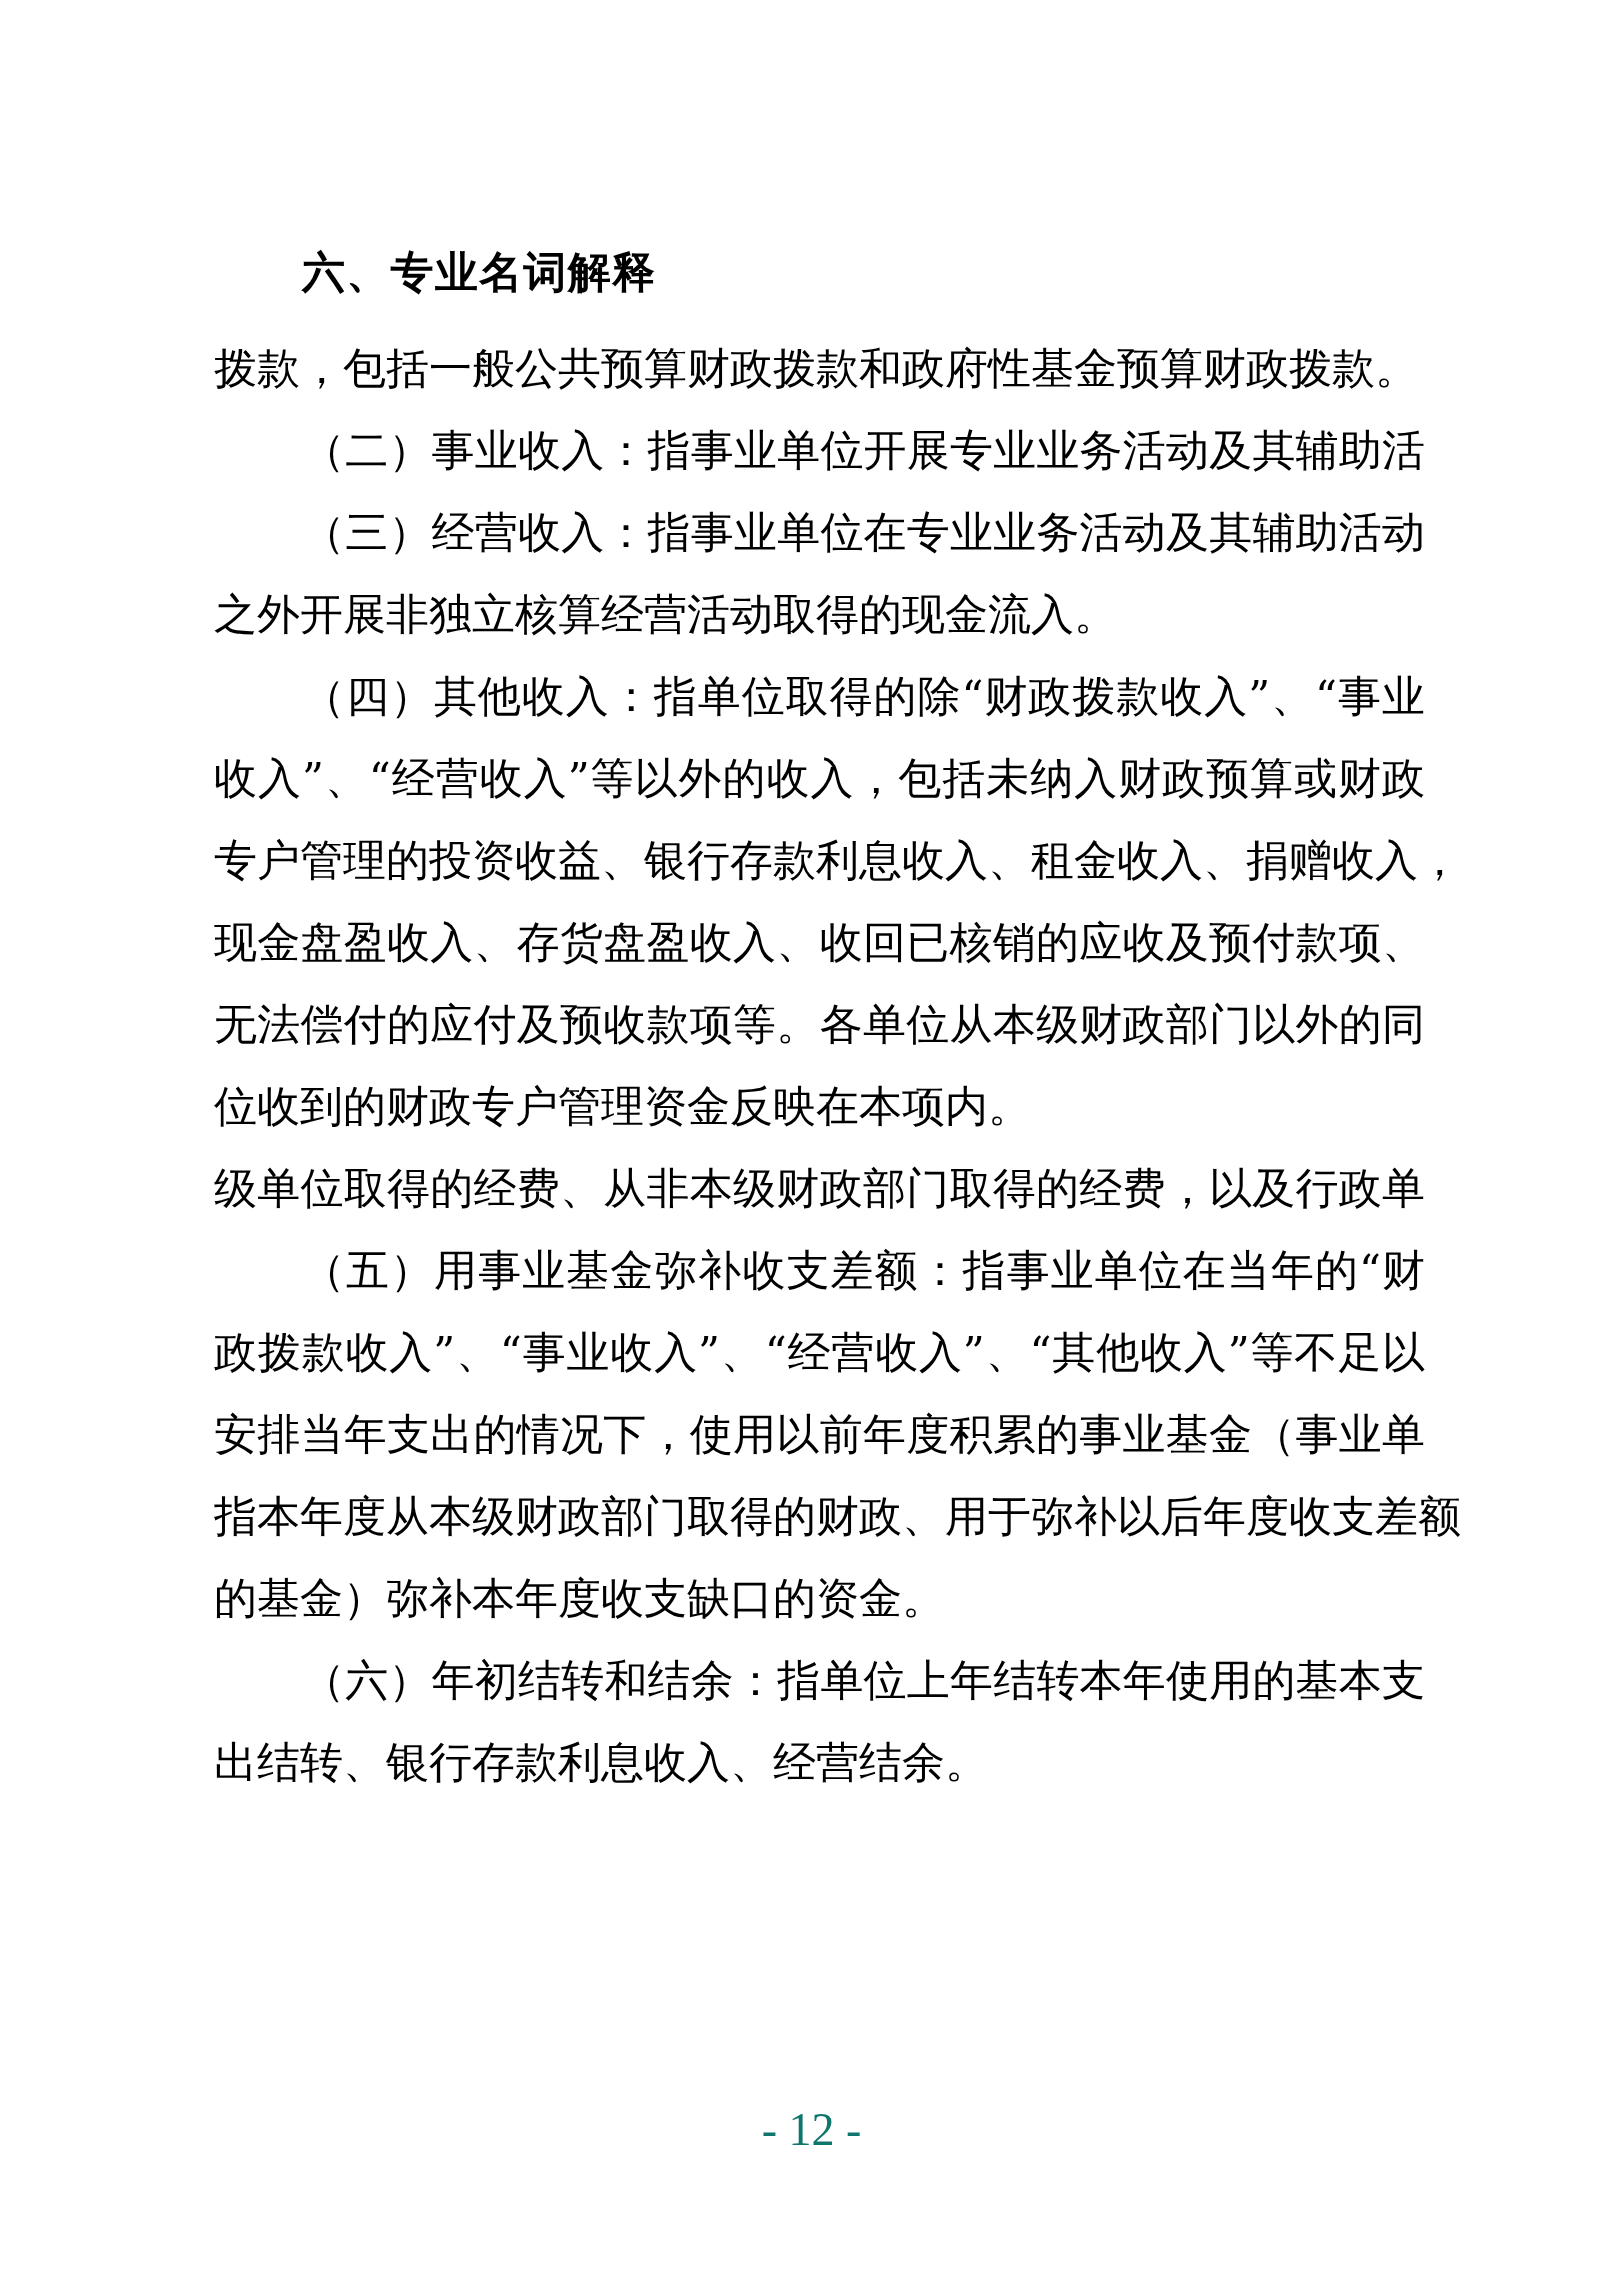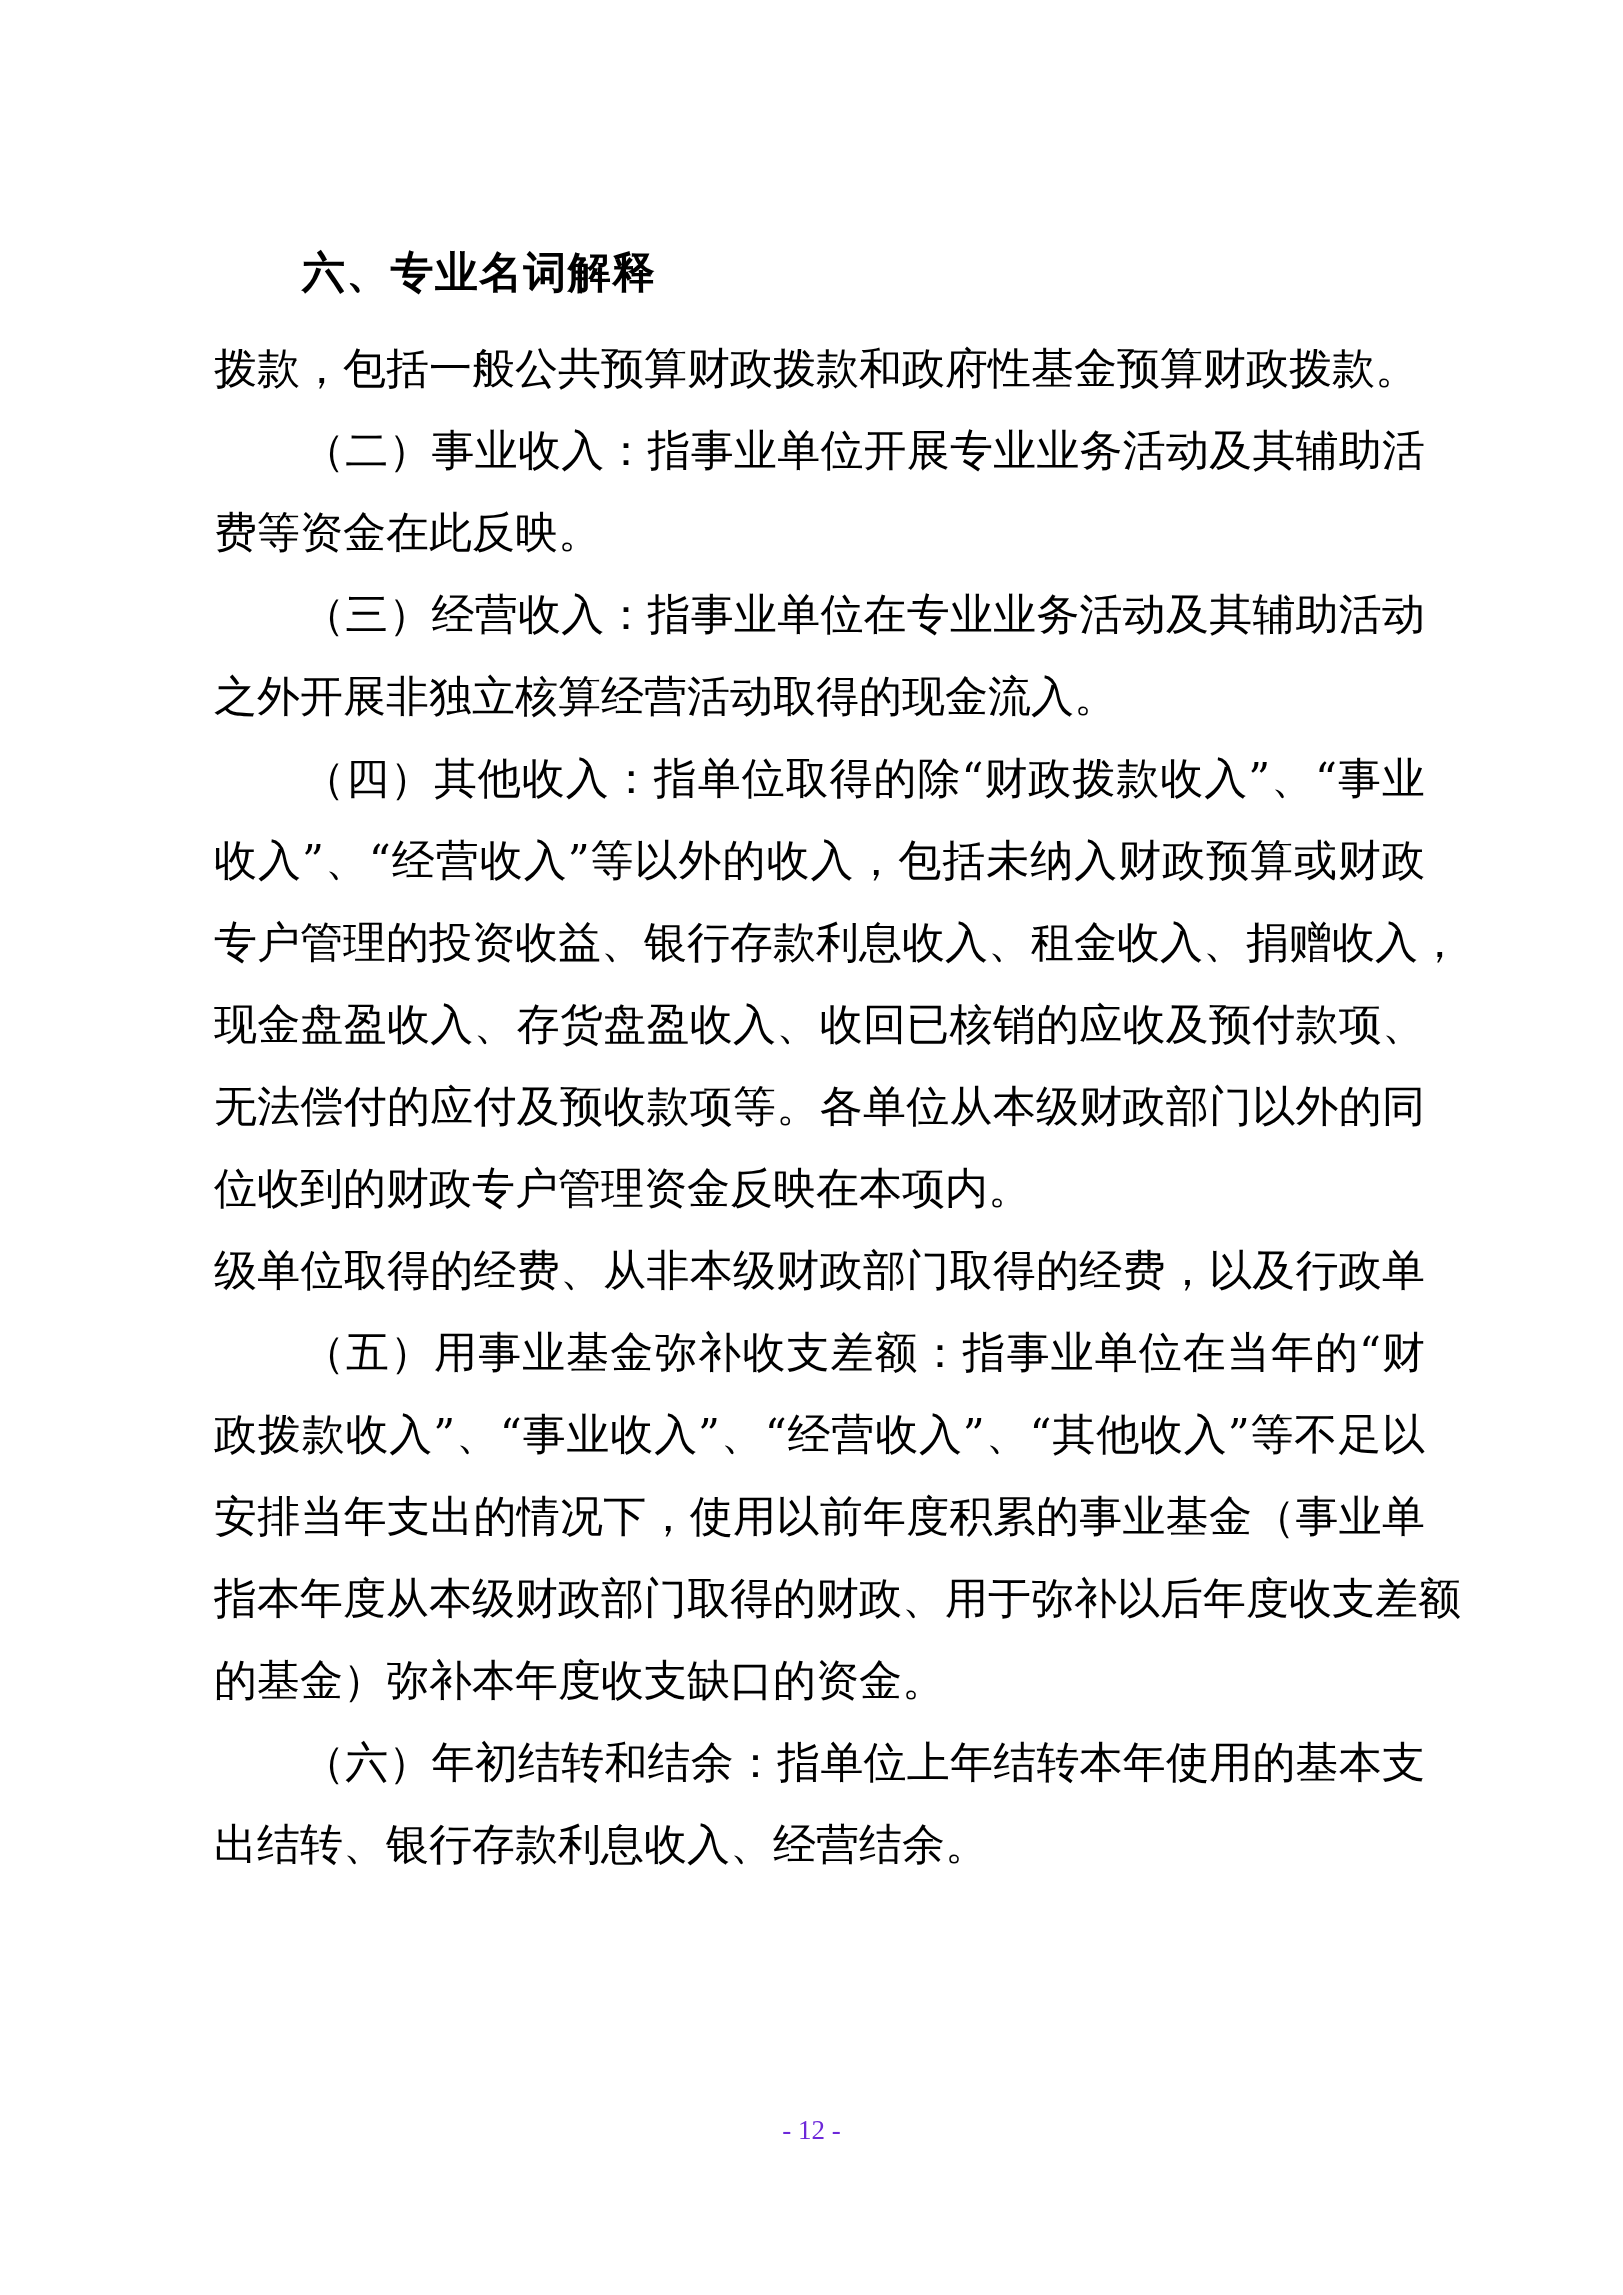--- a/index.html
+++ b/index.html
@@ -15,35 +15,34 @@
     position: absolute; left: 214px; top: 327px; width: 1211px;
     font-family: "DejaVu Serif", "Liberation Serif", serif;
     font-size: 43px; line-height: 82px; color: #000;
   }
   .line { display: block; height: 82px; white-space: nowrap; text-align: justify; text-align-last: justify; }
   .line.last { text-align-last: left; }
   .line.indent { padding-left: 88px; }
   .page-number {
     position: absolute; left: 0; width: 1623px; top: 2104px; text-align: center;
     font-family: "Liberation Serif", "DejaVu Serif", serif;
-    font-size: 27px; line-height: 52px; color: #6d28d9;
+    font-size: 46px; line-height: 52px; color: #0f766e;
   }
 </style>
 </head>
 <body>
 
 <div class="page">
   <div class="heading">六、专业名词解释</div>
 
   <div class="body-text">
 
     <span class="line last">拨款，包括一般公共预算财政拨款和政府性基金预算财政拨款。</span>
 
     <span class="line indent">（二）事业收入：指事业单位开展专业业务活动及其辅助活</span>
-    <span class="line last">费等资金在此反映。</span>
 
     <span class="line indent">（三）经营收入：指事业单位在专业业务活动及其辅助活动</span>
     <span class="line last">之外开展非独立核算经营活动取得的现金流入。</span>
 
     <span class="line indent">（四）其他收入：指单位取得的除“财政拨款收入”、“事业</span>
     <span class="line">收入”、“经营收入”等以外的收入，包括未纳入财政预算或财政</span>
     <span class="line">专户管理的投资收益、银行存款利息收入、租金收入、捐赠收入，</span>
     <span class="line">现金盘盈收入、存货盘盈收入、收回已核销的应收及预付款项、</span>
     <span class="line">无法偿付的应付及预收款项等。各单位从本级财政部门以外的同</span>
     <span class="line last">位收到的财政专户管理资金反映在本项内。</span>

